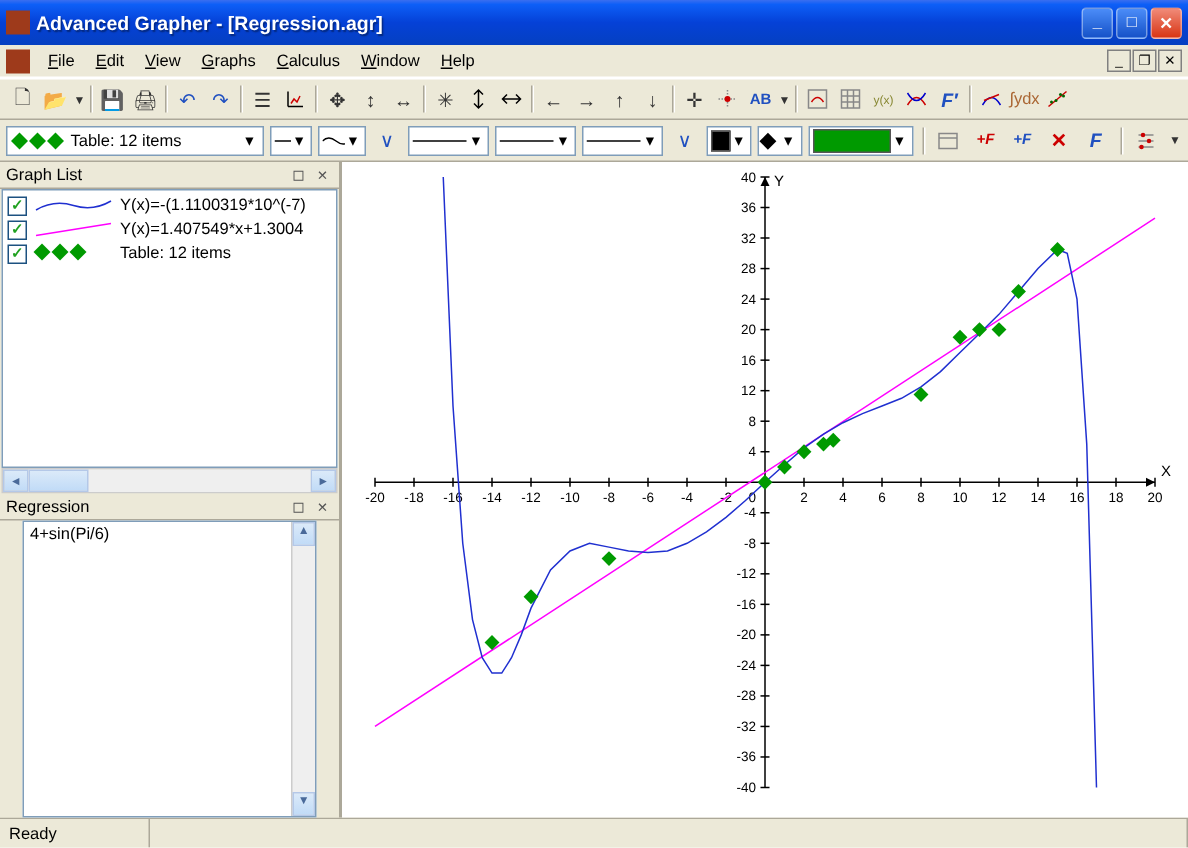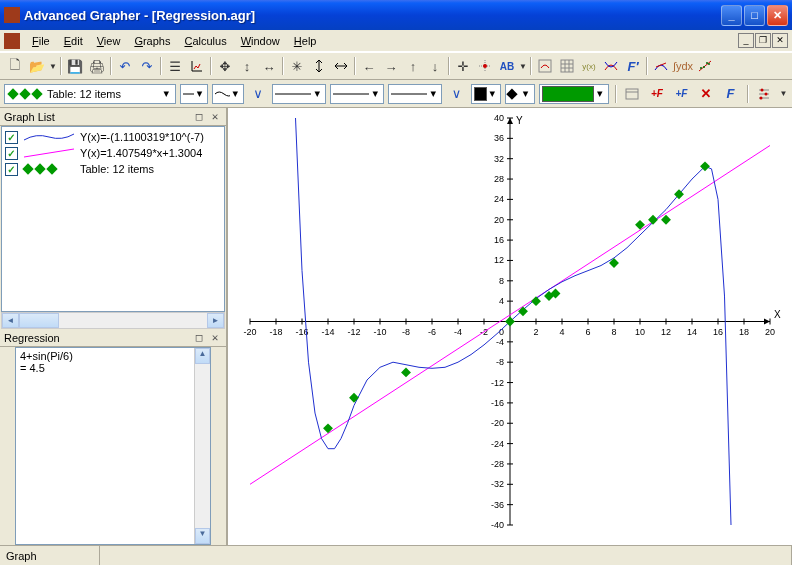--- a/index.html
+++ b/index.html
@@ -288,21 +288,20 @@
     <div class="panelh">
       <span>Regression</span>
       <div class="phbtns">
           <span>□</span>
           <span>✕</span>
         </div>
     </div>
     <div class="calc">
       <div class="calctext">
         <div>4+sin(Pi/6)</div>
-        <div>= 4.5</div>
         <div class="vs">
           <div class="sb" style="position:absolute;top:0">▲</div>
           <div class="sb" style="position:absolute;bottom:0">▼</div>
         </div>
       </div>
     </div>
   </div>
 
   <div class="graph">
     <svg id="chart-svg" viewBox="0 0 560 437">
@@ -407,15 +406,15 @@
         <rect x="406.5" y="113.3375" width="7" height="7" fill="#009a00" transform="rotate(45 410 116.8375)"></rect>
         <rect x="419.5" y="108.25" width="7" height="7" fill="#009a00" transform="rotate(45 423 111.75)"></rect>
         <rect x="432.5" y="108.25" width="7" height="7" fill="#009a00" transform="rotate(45 436 111.75)"></rect>
         <rect x="445.5" y="82.8125" width="7" height="7" fill="#009a00" transform="rotate(45 449 86.3125)"></rect>
         <rect x="471.5" y="54.83125" width="7" height="7" fill="#009a00" transform="rotate(45 475 58.33125)"></rect>
       </svg>
   </div>
 </div>
 
 <div class="statusbar">
-  <div class="cell" style="width:100px">Graph</div>
+  <div class="cell" style="width:100px">Ready</div>
   <div class="cell" style="flex:1"></div>
 </div>
 
 </body></html>

